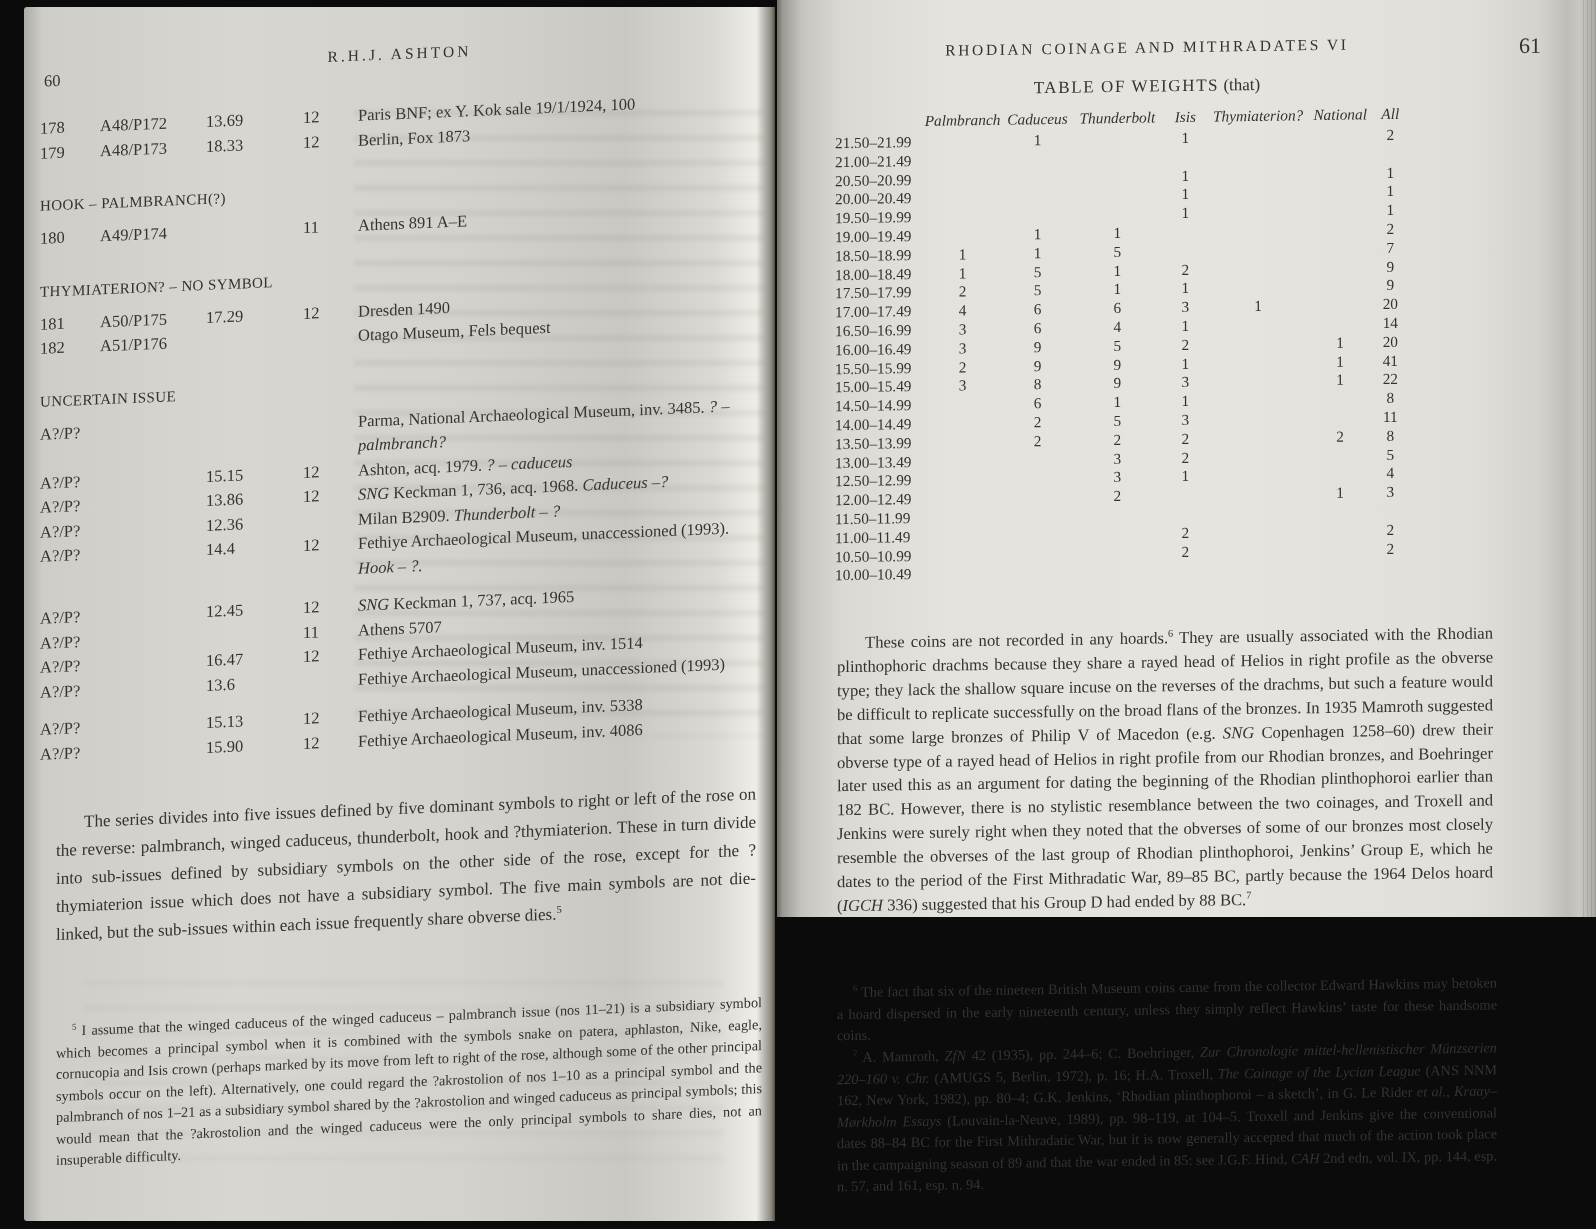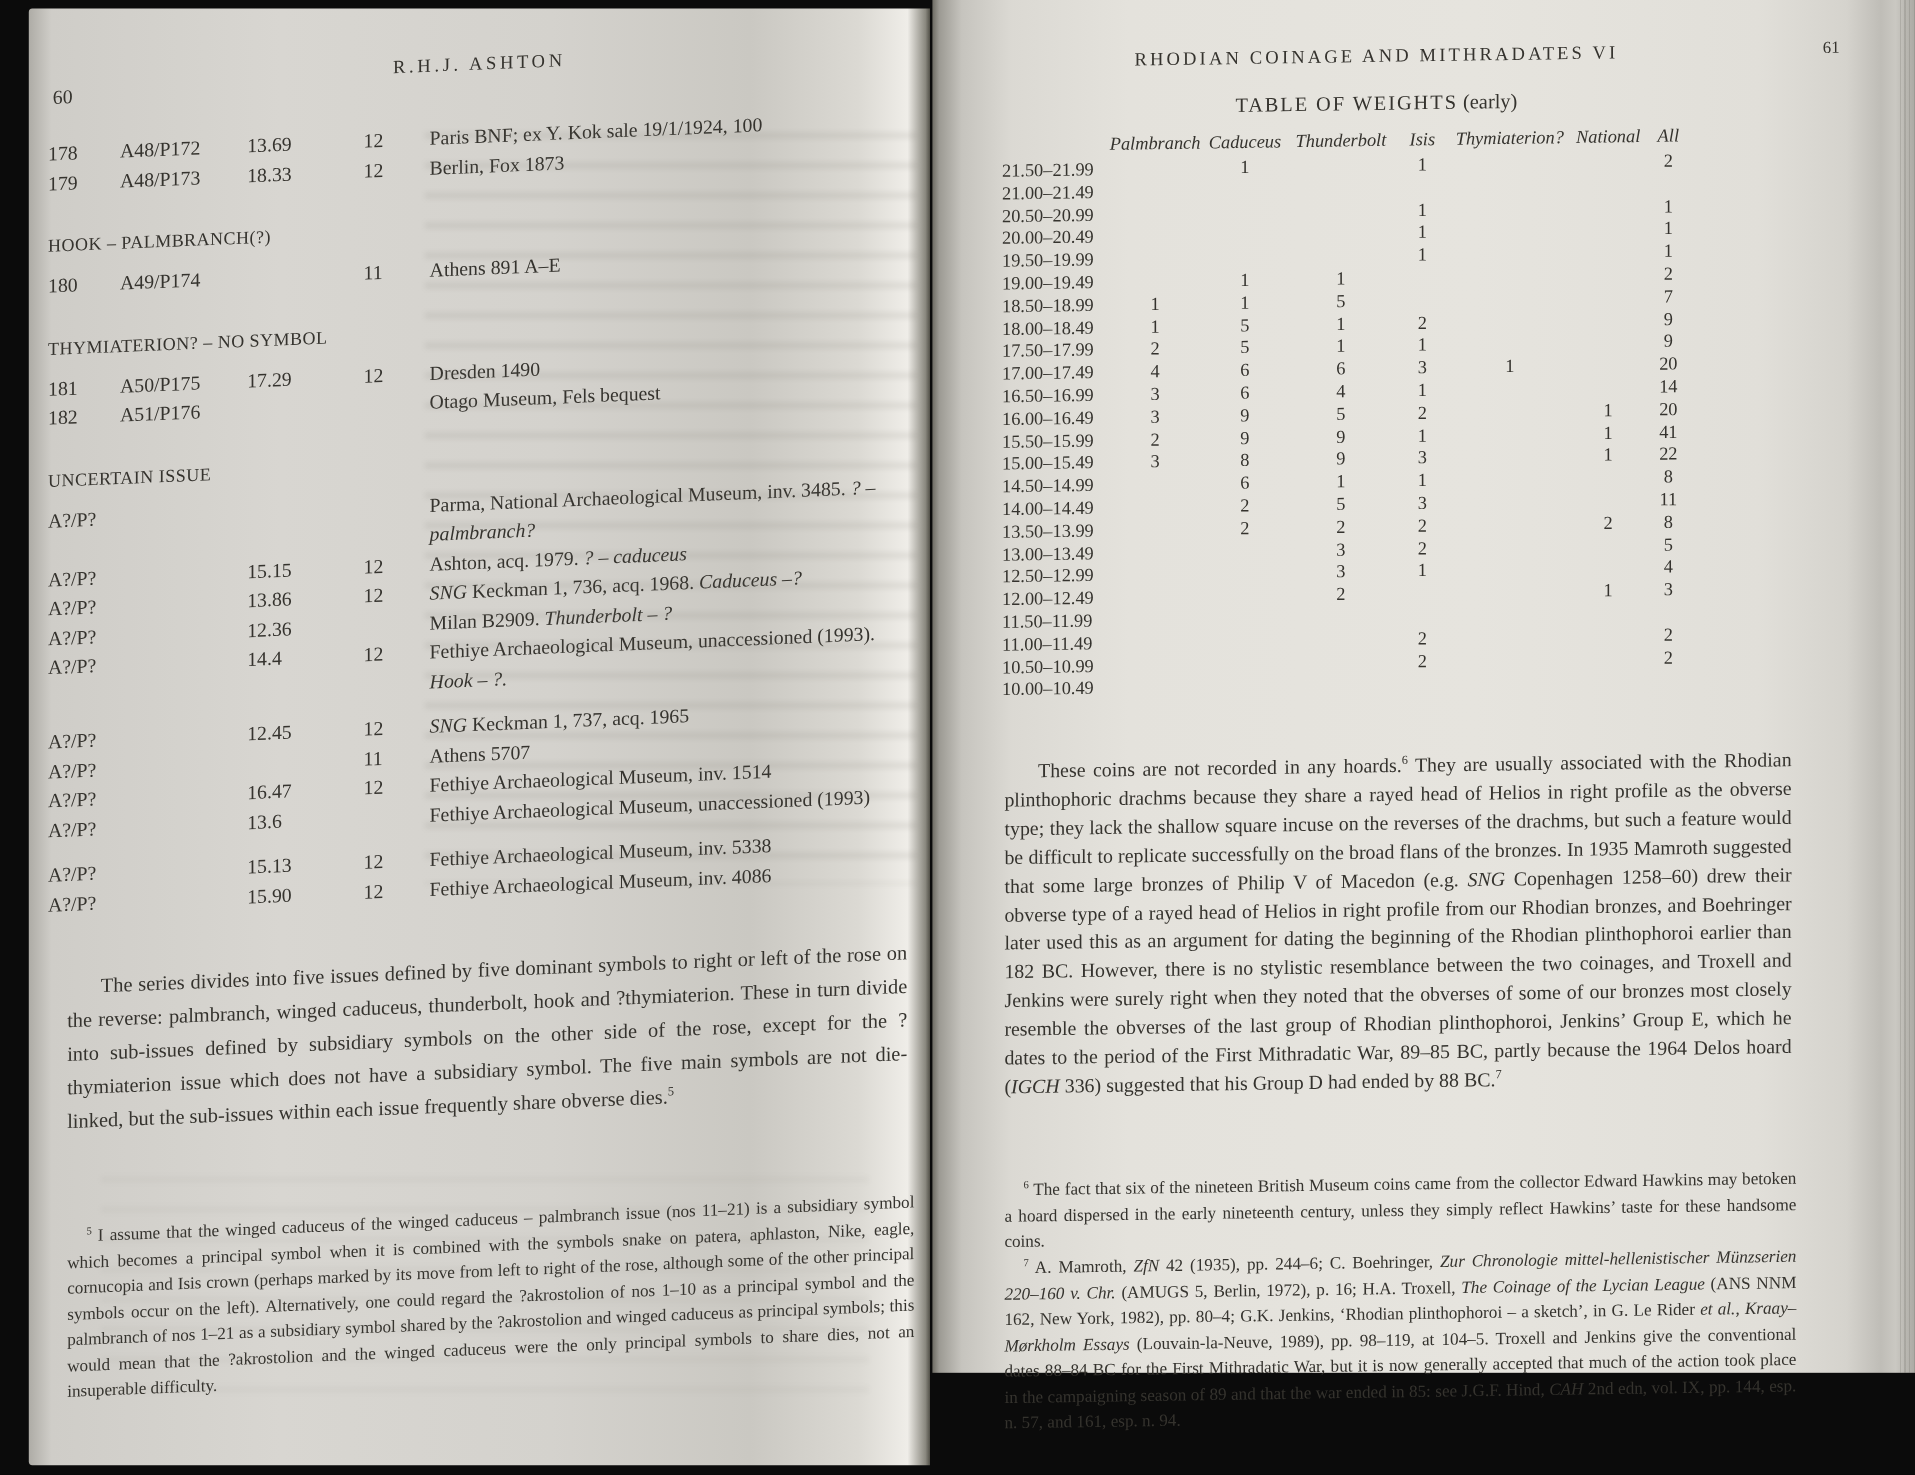--- a/index.html
+++ b/index.html
@@ -1,21 +1,21 @@
 <!DOCTYPE html>
 <html><head>
 <meta charset="utf-8">
 <style>
   html,body{margin:0;padding:0;background:#0b0b0b;}
   .scan{position:relative;width:1596px;height:1229px;overflow:hidden;background:#0b0b0b;
         font-family:"Liberation Serif","DejaVu Serif",serif;color:#35332e;}
   .page{position:absolute;}
   .page-left{left:24px;top:7px;width:751px;height:1214px;border-radius:3px 0 0 3px;
     background:linear-gradient(to right,#aeaca6 0%,#cfcdc8 2.5%,#d8d6d1 28%,#d4d2cd 58%,#cac8c2 80%,#dbd9d3 92%,#efede8 97.5%,#8a887f 99.5%,#514f47 100%);}
-  .page-right{left:777px;top:0;width:819px;height:1144px;
+  .page-right{left:777px;top:0;width:819px;height:917px;
     background:linear-gradient(to right,#6e6c64 0%,#9c9a93 0.7%,#c6c4be 3%,#dbd9d3 8%,#e4e2dc 20%,#e6e4de 55%,#e1dfd9 84%,#d5d3cd 93%,#bfbdb7 96.5%,#cac8c2 98%,#aba9a3 100%);}
   .edge-lines{position:absolute;right:0;top:0;width:16px;height:100%;opacity:.55;
     background:repeating-linear-gradient(to right,transparent 0 3px,rgba(90,88,80,.35) 3px 4px);}
   .skew-l{position:absolute;inset:0;transform:skewY(-2.35deg);}
   .skew-r{position:absolute;inset:0;transform:skewY(-0.85deg);}
   .bleed{position:absolute;pointer-events:none;filter:blur(2px);opacity:.22;
     background:repeating-linear-gradient(to bottom,transparent 0 13px,rgba(118,115,105,.5) 13px 19px,transparent 19px 25px);}
   sup{font-size:.62em;line-height:0;vertical-align:super;}
   .i{font-style:italic;}
 
@@ -27,21 +27,21 @@
   .cat-heading{margin:32px 0 12px;font-size:15px;letter-spacing:.4px;}
   .cat-group + .cat-group{margin-top:13px;}
   .cat-row{display:grid;grid-template-columns:60px 106px 97px 55px 380px;line-height:24.5px;}
   .c-desc{width:380px;}
   .para-l{position:absolute;left:32px;top:788px;width:700px;font-size:17px;line-height:28px;
           text-align:justify;text-indent:28px;margin:0;}
   .fn{font-size:14.3px;line-height:21.5px;text-align:justify;text-indent:16px;margin:0;}
   .fn-l{position:absolute;left:32px;top:1000px;width:706px;}
 
   
-  .pagenum-r{position:absolute;left:742px;top:38px;font-size:14px;}
+  .pagenum-r{position:absolute;left:742px;top:38px;font-size:22px;}
   .runhead-r{position:absolute;left:0;top:38px;width:740px;text-align:center;
              font-size:15.5px;letter-spacing:2.6px;}
   .tbl-title{position:absolute;left:0;top:76px;width:740px;text-align:center;font-size:17px;}
   .tbl-title .caps{letter-spacing:1.6px;}
   .wtable{position:absolute;left:58px;top:108px;width:572px;border-collapse:collapse;
           font-size:15.3px;}
   .wtable th{font-style:italic;font-weight:normal;text-align:center;padding:0 0 3px;}
   .wtable td{text-align:center;height:18.8px;padding:0;line-height:18.8px;}
   .wtable th:first-child,.wtable td:first-child{text-align:left;}
   .para-r{position:absolute;left:60px;top:626px;width:656px;font-size:16.6px;line-height:23.9px;
@@ -193,21 +193,21 @@
     <div class="bleed" style="left:330px;top:90px;width:410px;height:640px;"></div>
     <div class="bleed" style="left:60px;top:960px;width:640px;height:210px;opacity:.1;"></div>
   </div>
 
   <div class="page page-right">
     <div class="skew-r">
       <div class="runhead-r">RHODIAN COINAGE AND MITHRADATES VI</div>
       <div class="pagenum-r">61</div>
       <div class="tbl-title">
         <span class="caps">TABLE OF WEIGHTS</span>
-        <span>(early)</span>
+        <span>(that)</span>
       </div>
       <table class="wtable">
         <colgroup>
           <col style="width:88px">
             <col style="width:76px">
             <col style="width:72px">
             <col style="width:86px">
           <col style="width:48px">
             <col style="width:96px">
             <col style="width:66px">

